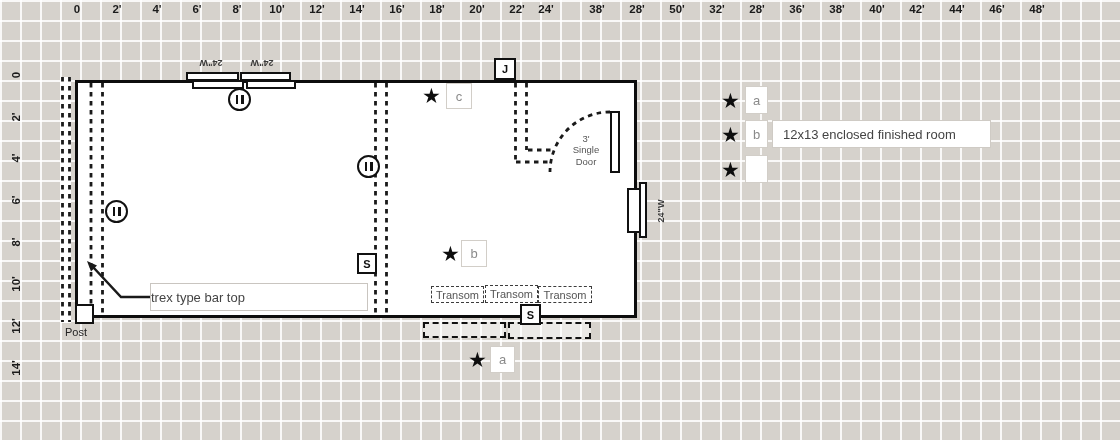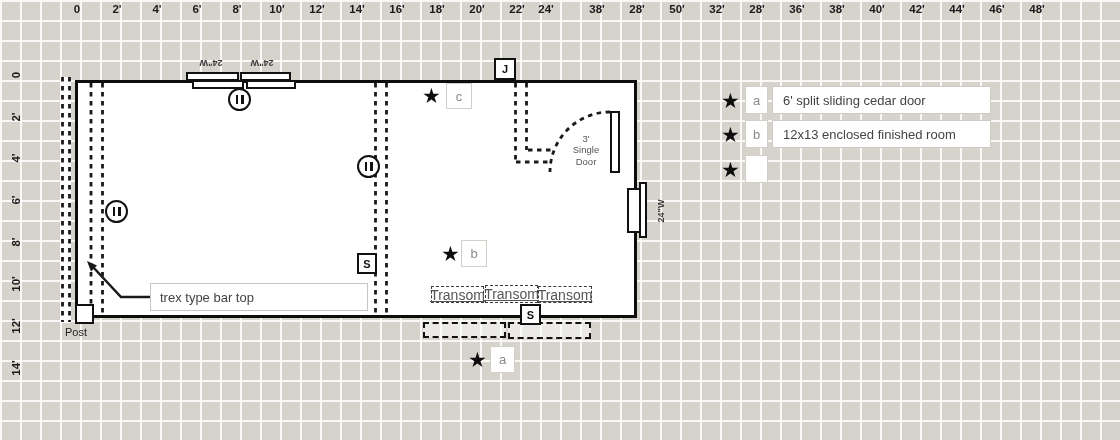--- a/index.html
+++ b/index.html
@@ -39,21 +39,21 @@
   .door-label { position:absolute; left:563px; top:133px; width:46px;
     font-size:9.5px; color:#555; text-align:center; line-height:1.2; z-index:3; }
   .tag-box { position:absolute; background:#fff; border:1px solid #c9c5c0;
     display:flex; align-items:center; color:#444; z-index:5; }
   .marker-box { position:absolute; background:#fff; border:1px solid #d2cec8;
     display:flex; align-items:center; justify-content:center;
     font-size:13px; color:#8a8a8a; z-index:5; }
   .star { position:absolute; color:#0d0d0d; font-size:21px; line-height:1; z-index:5; }
   .transom { position:absolute; background:rgba(255,255,255,.92);
     border:1.5px dashed #3c3c3c; display:flex; align-items:center;
-    justify-content:center; font-size:14px; color:#555; z-index:4;text-decoration:underline; }
+    justify-content:center; font-size:11px; color:#555; z-index:4; }
   .panel { position:absolute; border:2.5px dashed #111;
     background:rgba(255,255,255,.5); z-index:3; }
   .post-label { position:absolute; left:56px; top:326px; width:40px;
     text-align:center; font-size:11px; color:#222; z-index:5; }
   .legend-row { position:absolute; left:721px; display:flex; align-items:center; z-index:5; }
   .legend-star { font-size:21px; color:#0d0d0d; line-height:1; width:24px; }
   .legend-letter { width:23px; height:28px; background:#fff; border:1px solid #d2cec8;
     display:flex; align-items:center; justify-content:center; font-size:13px;
     color:#8a8a8a; margin-right:4px; }
   .legend-desc { width:219px; height:28px; background:#fff; border:1px solid #cfcbc5;
@@ -152,40 +152,39 @@
       <i></i>
       <i></i>
     </div>
   <div class="sym-box" style="left:494px; top:58px; width:22px; height:22px;">J</div>
   <div class="sym-box" style="left:357px; top:253px; width:20px; height:21px;">S</div>
   <div class="sym-box" style="left:520px; top:304px; width:21px; height:21px;">S</div>
 
   <div class="sym-box" style="left:75px; top:304px; width:19px; height:20px;"></div>
   <div class="post-label">Post</div>
 
-  <div class="tag-box" style="left:150px; top:283px; width:218px; height:28px; padding-left:9px; font-size:13px;">trex type bar top</div>
+  <div class="tag-box" style="left:150px; top:283px; width:218px; height:28px; font-size:13px;">trex type bar top</div>
 
   <div class="transom" style="left:431px; top:286px; width:53px; height:17px;">Transom</div>
   <div class="transom" style="left:485px; top:285px; width:53px; height:18px;">Transom</div>
   <div class="transom" style="left:538px; top:286px; width:54px; height:17px;">Transom</div>
 
   <div class="panel" style="left:423px; top:322px; width:83px; height:16px;"></div>
   <div class="panel" style="left:508px; top:322px; width:83px; height:17px;"></div>
 
   <span class="star" style="left:422px; top:85px;">★</span>
   <div class="marker-box" style="left:446px; top:83px; width:26px; height:26px;">c</div>
   <span class="star" style="left:441px; top:243px;">★</span>
   <div class="marker-box" style="left:461px; top:240px; width:26px; height:27px;">b</div>
   <span class="star" style="left:468px; top:349px;">★</span>
   <div class="marker-box" style="left:490px; top:346px; width:25px; height:27px;">a</div>
 
   <div class="legend-row" style="top:86px;">
     <span class="legend-star">★</span>
     <span class="legend-letter">a</span>
-    <span class="legend-desc">6' split sliding cedar door</span>
   </div>
   <div class="legend-row" style="top:120px;">
     <span class="legend-star">★</span>
     <span class="legend-letter">b</span>
     <span class="legend-desc">12x13 enclosed finished room</span>
   </div>
   <div class="legend-row" style="top:155px;">
     <span class="legend-star">★</span>
     <span class="legend-letter"></span>
   </div>

